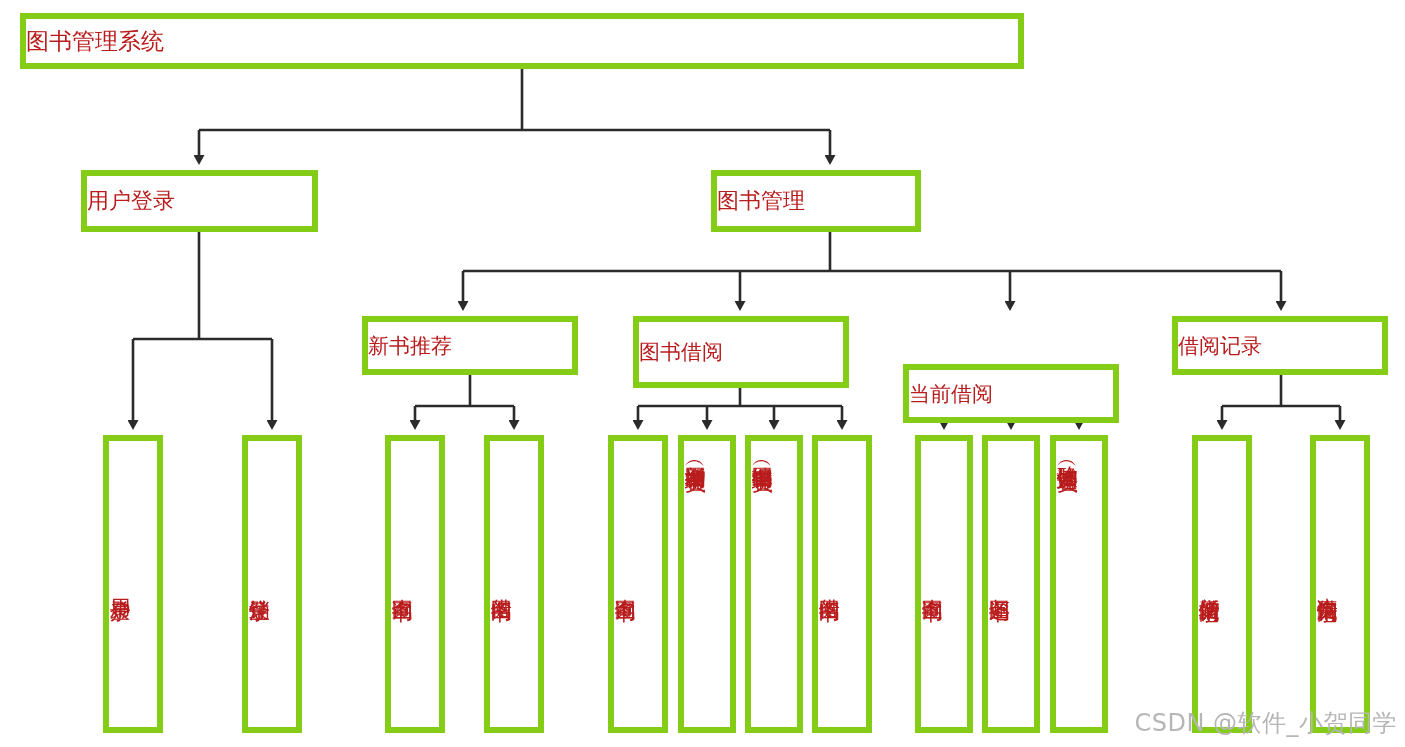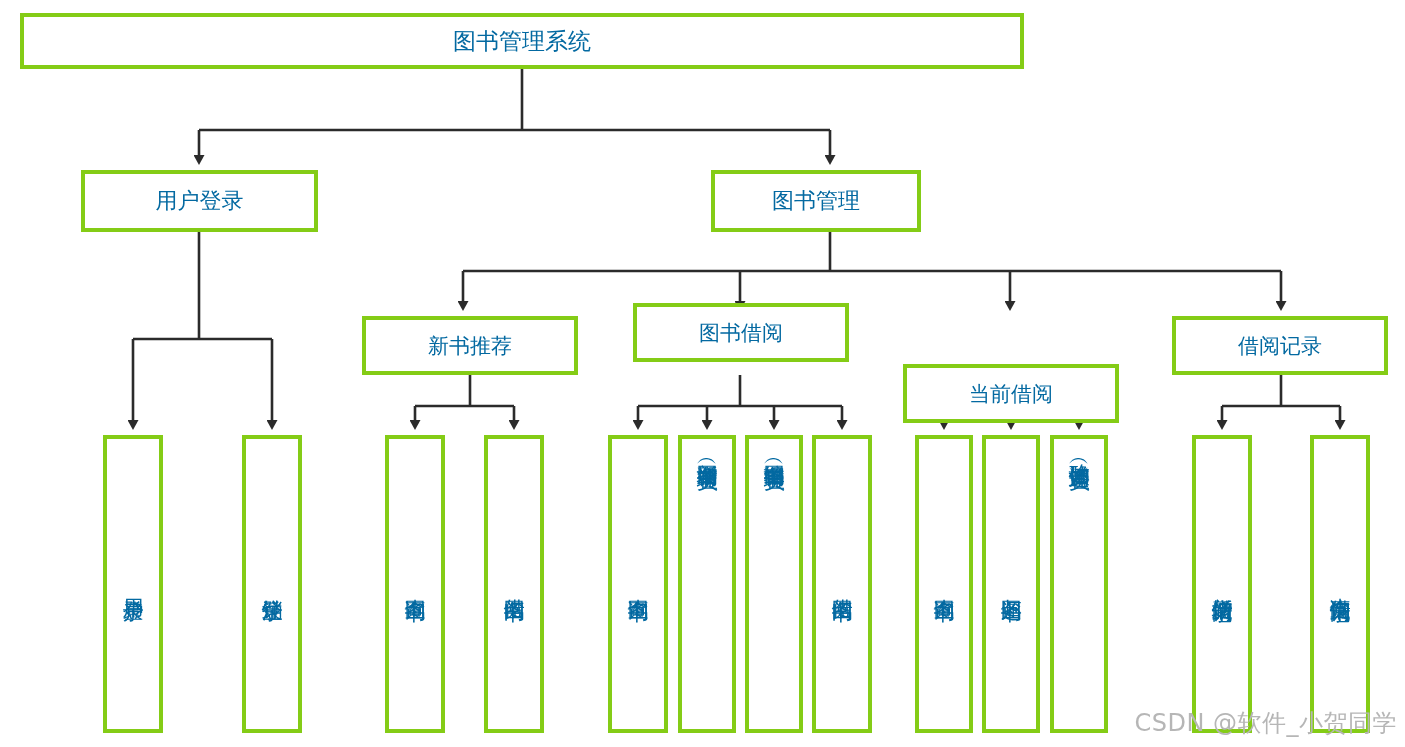--- a/index.html
+++ b/index.html
@@ -22,26 +22,25 @@
     position: absolute;
     left: 0;
     top: 0;
     width: 1405px;
     height: 747px;
     pointer-events: none;
   }
   .node {
     position: absolute;
     box-sizing: border-box;
-    border: 4px solid #84cc16;
+    border: 6px solid #84cc16;
     background: #ffffff;
     display: flex;
     align-items: center;
-    justify-content: center;
-    color: #0369a1;
+    color: #b91c1c;
     z-index: 2;
   }
   .node.root {
     font-size: 23px;
   }
   .node.lvl1 {
     font-size: 22px;
   }
   .node.lvl2 {
     font-size: 21px;
@@ -133,21 +132,21 @@
   <div class="node lvl1" style="left: 81px; top: 170px; width: 237px; height: 62px;">
     <span>用户登录</span>
   </div>
   <div class="node lvl1" style="left: 711px; top: 170px; width: 210px; height: 62px;">
     <span>图书管理</span>
   </div>
 
   <div class="node lvl2" style="left: 362px; top: 316px; width: 216px; height: 59px; font-family: Liberation Serif, serif;">
     <span>新书推荐</span>
   </div>
-  <div class="node lvl2" style="left: 633px; top: 303px; width: 216px; height: 59px;">
+  <div class="node lvl2" style="left: 633px; top: 316px; width: 216px; height: 72px;">
     <span>图书借阅</span>
   </div>
   <div class="node lvl2" style="left: 903px; top: 316px; width: 216px; height: 59px; margin-top: 48px;">
     <span>当前借阅</span>
   </div>
   <div class="node lvl2" style="left: 1172px; top: 316px; width: 216px; height: 59px;">
     <span>借阅记录</span>
   </div>
 
   <div class="node leaf midalign" style="left: 103px; top: 435px; width: 60px; height: 298px;">

